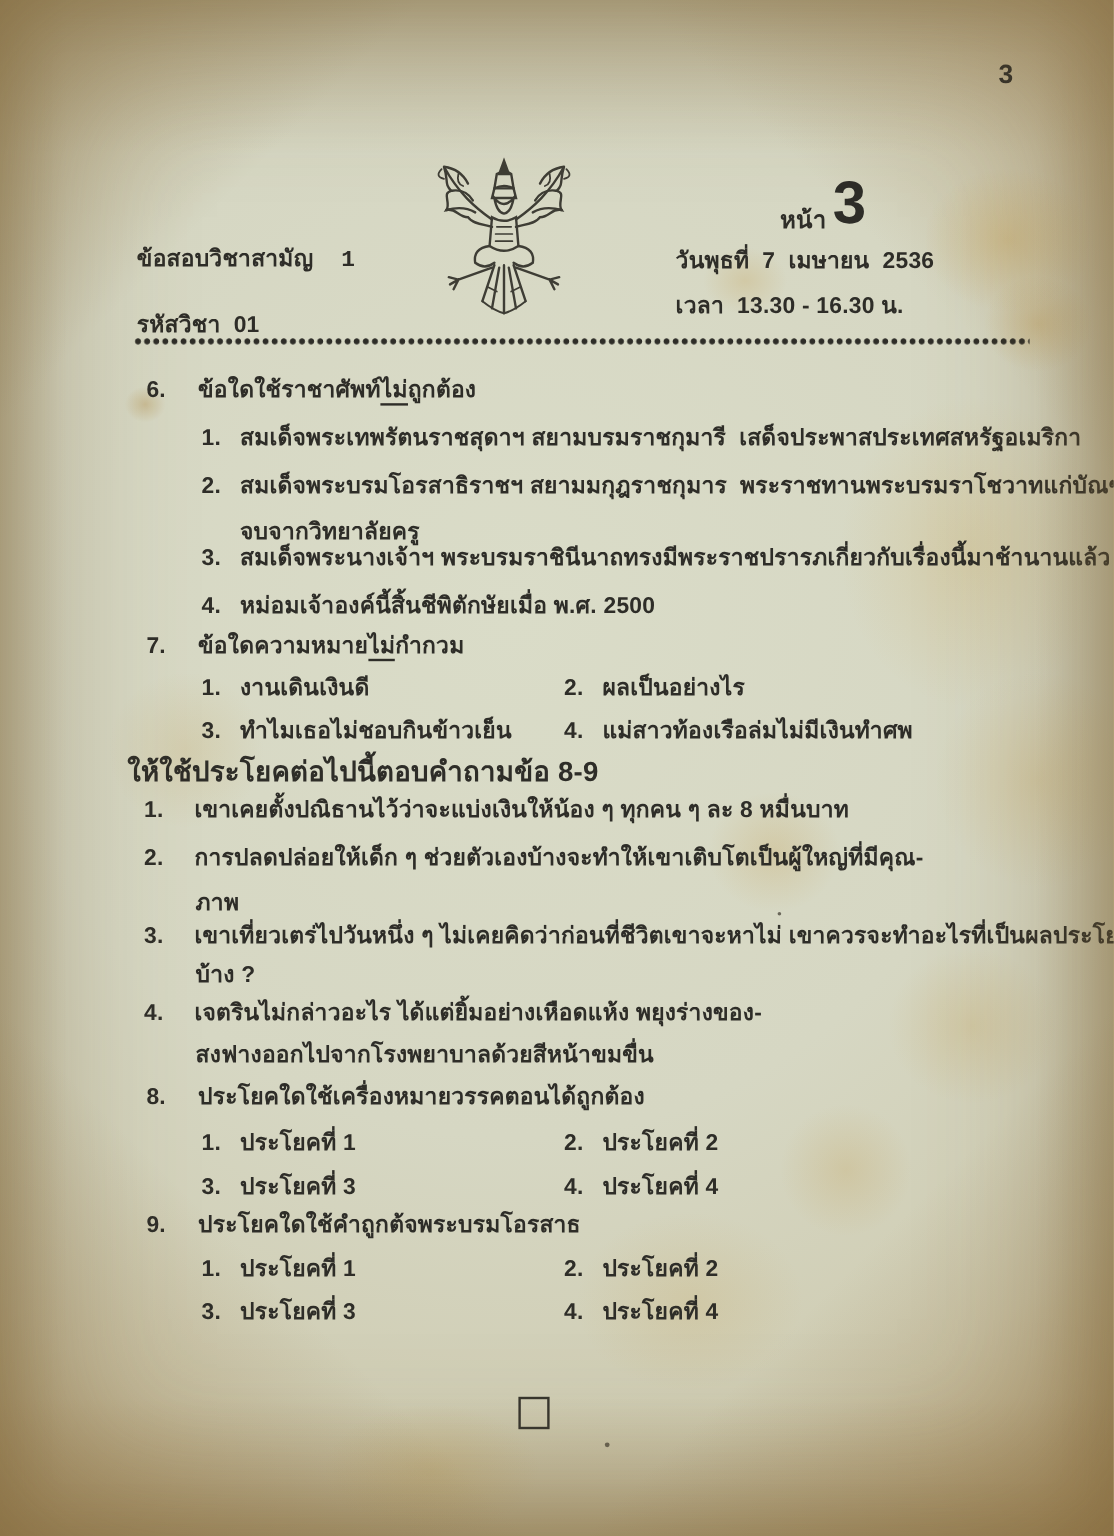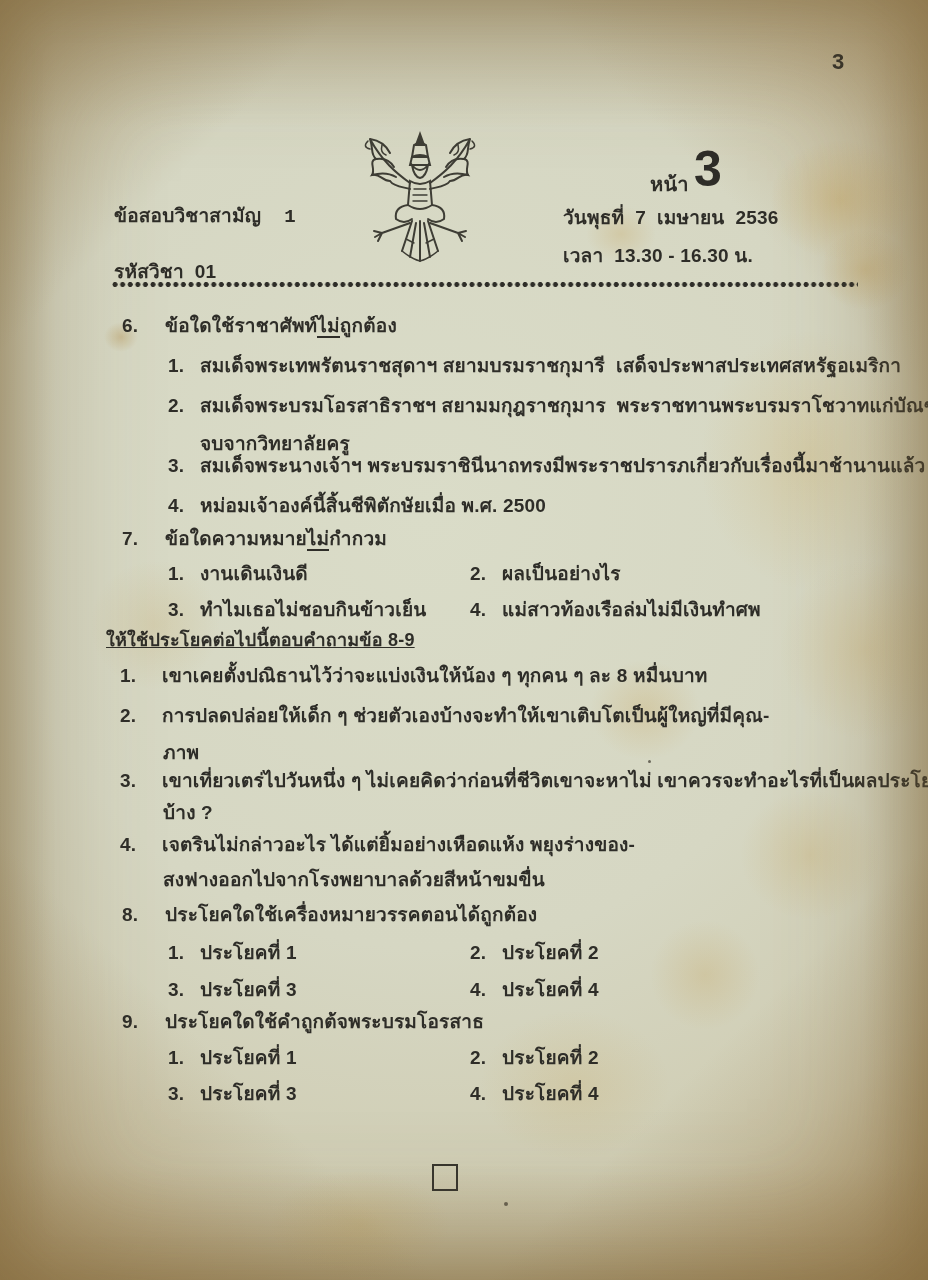--- a/index.html
+++ b/index.html
@@ -47,21 +47,21 @@
   .txt{position:absolute;color:#2e2d28;font-size:19px;font-weight:600;
        letter-spacing:.2px;white-space:pre;line-height:1.25;}
   .num{display:inline-block;}
   .qnum{width:43px;}
   .cnum{width:32px;}
   .snum{width:42px;}
   .ul{border-bottom:2px solid #2e2d28;padding-bottom:0px;}
   .big3{font-size:50px;font-weight:700;letter-spacing:0;}
   .corner-num{font-size:22px;font-weight:700;}
   .pagelbl{font-size:20px;text-align:center;}
-  .instr{font-size:18px;text-decoration:underline;}
+  .instr{font-size:23px;}
   .dotted-line{position:absolute;left:112px;top:281px;width:746px;height:7px;
     background-image:radial-gradient(circle at 3px 3.5px, #2e2d28 2.2px, rgba(46,45,40,0) 2.8px);
     background-size:7.6px 7px;background-repeat:repeat-x;}
   .ans-box{position:absolute;left:432px;top:1164px;width:22px;height:23px;
     border:2.5px solid #35342d;background:transparent;}
   .emblem{position:absolute;left:360px;top:131px;width:120px;height:134px;}
   .emblem svg{width:100%;height:100%;}
 </style>
 </head>
 <body>

